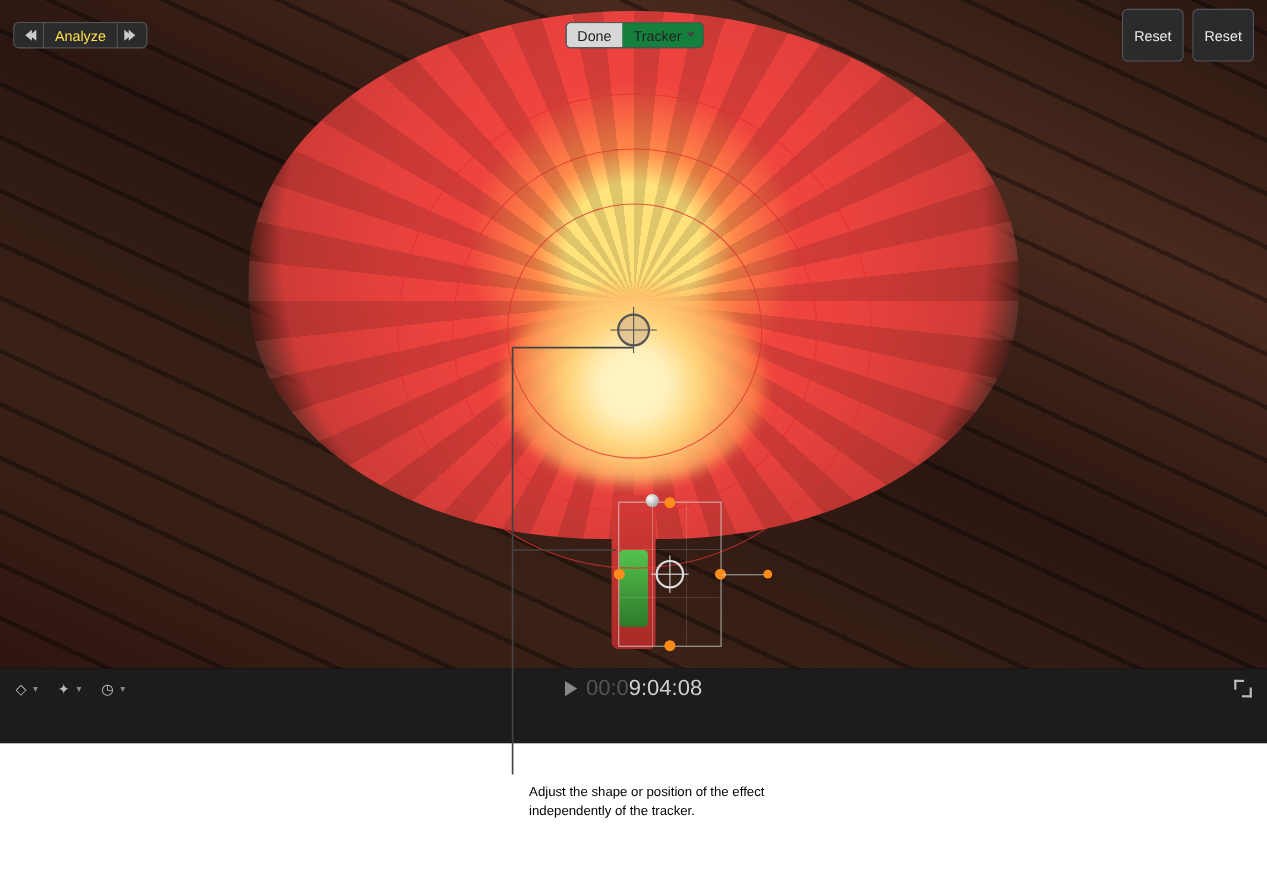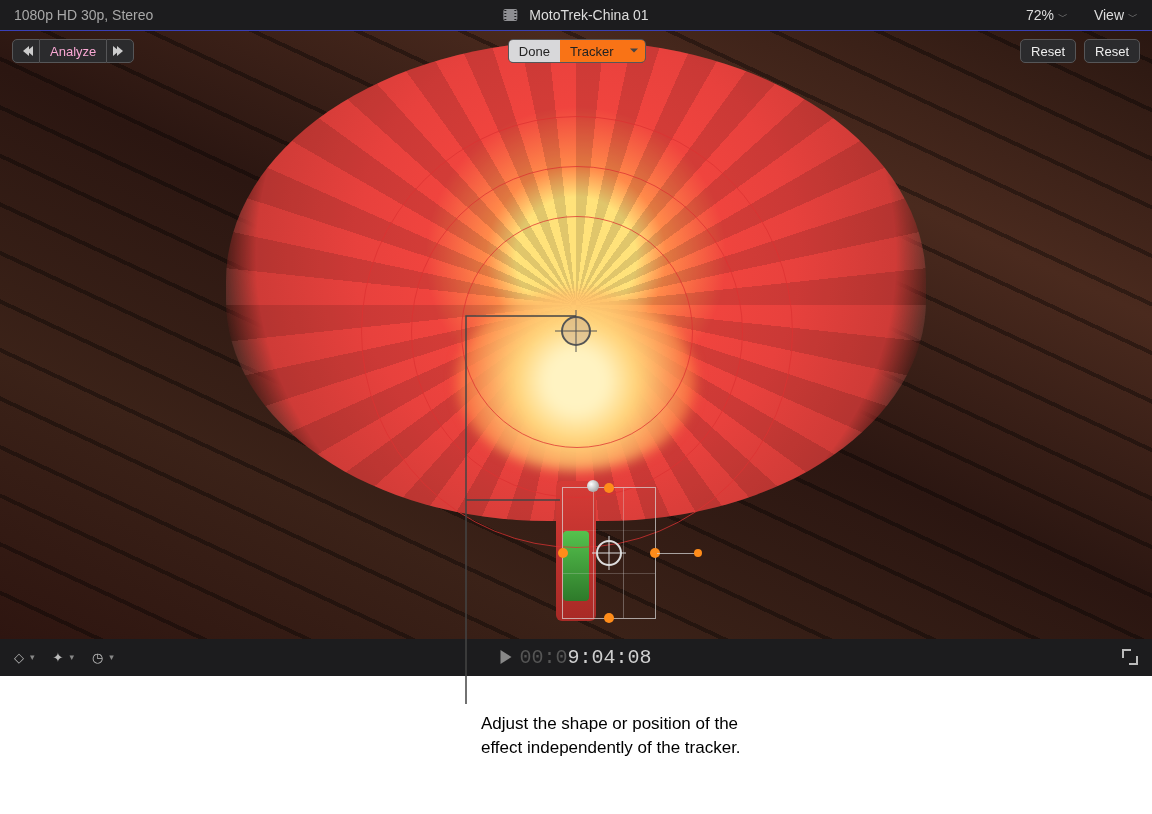--- a/index.html
+++ b/index.html
@@ -40,73 +40,59 @@
   .h-top{left:50%;top:0}.h-bot{left:50%;top:100%}.h-left{left:0;top:50%}.h-right{left:100%;top:50%}
   .ext{position:absolute;right:-42px;top:50%;width:40px;height:1px;background:rgba(220,220,220,.7)}
   .ext::after{content:"";position:absolute;right:-5px;top:-4px;width:8px;height:8px;border-radius:50%;background:#ff8c1a}
   .mini-cross{position:absolute;left:50%;top:50%;transform:translate(-50%,-50%);width:22px;height:22px;border:2px solid #ddd;border-radius:50%}
   .mini-cross::before,.mini-cross::after{content:"";position:absolute;background:#ddd}
   .mini-cross::before{left:50%;top:-6px;bottom:-6px;width:1px;transform:translateX(-50%)}
   .mini-cross::after{top:50%;left:-6px;right:-6px;height:1px;transform:translateY(-50%)}
   .small-knob{position:absolute;left:24px;top:-8px;width:12px;height:12px;border-radius:50%;background:radial-gradient(circle at 35% 35%,#fff,#888)}
   
   .overlay-row{position:absolute;left:12px;right:12px;top:8px;display:flex;justify-content:space-between;align-items:center}
-  .btn,.seg{height:22px;display:inline-flex;align-items:center;justify-content:center;padding:0 10px;border-radius:5px;border:1px solid #565658;background:#2b2b2d;color:#eee;font-size:13px}
+  .btn,.seg{height:22px;display:inline-flex;align-items:center;justify-content:center;padding:12px 10px;border-radius:5px;border:1px solid #565658;background:#2b2b2d;color:#eee;font-size:13px}
   .seg{padding:0;overflow:hidden}
   .seg span{padding:0 10px;height:100%;display:inline-flex;align-items:center}
   .seg .sel{background:#d8d8da;color:#222}
-  .seg .drop{background:#f97316;color:#222;padding-right:32px;position:relative}
+  .seg .drop{background:#15803d;color:#222;padding-right:20px;position:relative}
   .seg .drop::after{content:"";position:absolute;right:7px;top:50%;transform:translateY(-30%);border:4px solid transparent;border-top-color:#444}
   .btn-group{display:flex}
-  .btn-group .part{height:22px;display:inline-flex;align-items:center;justify-content:center;border:1px solid #565658;background:#2b2b2d;color:#f9a8d4}
+  .btn-group .part{height:22px;display:inline-flex;align-items:center;justify-content:center;border:1px solid #565658;background:#2b2b2d;color:#fde047}
   .part.icon{width:26px}
   .part.first{border-radius:5px 0 0 5px}
   .part.last{border-radius:0 5px 5px 0}
   .part.mid{border-left:0;border-right:0;padding:0 10px}
   .rw,.fw{width:0;height:0;border-top:5px solid transparent;border-bottom:5px solid transparent}
   .rw{border-right:6px solid #ccc;position:relative}
   .rw::after{content:"";position:absolute;left:4px;top:-5px;border-top:5px solid transparent;border-bottom:5px solid transparent;border-right:6px solid #ccc}
   .fw{border-left:6px solid #ccc;position:relative}
   .fw::after{content:"";position:absolute;left:-10px;top:-5px;border-top:5px solid transparent;border-bottom:5px solid transparent;border-left:6px solid #ccc}
   .right-btns{display:flex;gap:8px}
   
   .botbar{display:flex;align-items:center;justify-content:space-between;height:36px;padding:0 14px;background:#1c1c1e;position:relative}
   .tools{display:flex;gap:18px;align-items:center;color:#bbb}
   .tool{display:flex;align-items:center;gap:4px}
-  .timecode{position:absolute;left:50%;transform:translateX(-50%);display:flex;align-items:center;gap:8px;font-family:Liberation Mono, monospace;font-size:20px}
+  .timecode{position:absolute;left:50%;transform:translateX(-50%);display:flex;align-items:center;gap:8px;font-family:Liberation Sans, sans-serif;font-size:20px}
   .play{width:0;height:0;border-top:7px solid transparent;border-bottom:7px solid transparent;border-left:11px solid #888}
   .tc-dim{color:#555}
   .tc-bright{color:#cfcfcf}
   .fs-icon{width:16px;height:16px;position:relative}
   .fs-icon::before,.fs-icon::after{content:"";position:absolute;width:7px;height:7px;border:2px solid #bbb}
   .fs-icon::before{left:0;top:0;border-right:0;border-bottom:0}
   .fs-icon::after{right:0;bottom:0;border-left:0;border-top:0}
   
   svg.callout{position:absolute;left:0;top:0;width:1152px;height:814px;pointer-events:none}
-  .caption{position:absolute;left:481px;top:712px;width:290px;color:#000;font-size:17px;line-height:1.4}
+  .caption{position:absolute;left:481px;top:712px;width:290px;color:#000;font-size:12px;line-height:1.4}
   .caret{font-size:9px;color:#888;margin-left:2px}
 </style>
 </head>
 <body>
 
 <div class="viewer">
-  <div class="topbar">
-    <div class="t-left">
-      <span class="t-info">1080p HD 30p, Stereo</span>
-    </div>
-    <div class="t-center">
-      <span class="film-icon"></span>
-      <span class="title">MotoTrek-China 01</span>
-    </div>
-    <div class="t-right">
-      <span class="zoom"><span>72%</span><span class="chev">﹀</span></span>
-      <span style="width:14px"></span>
-      <span class="viewbtn"><span>View</span><span class="chev">﹀</span></span>
-    </div>
-  </div>
 
   <div class="video-area">
     <div class="wood"></div>
     <div class="flower"></div>
     <div class="glow"></div>
     <div class="stem"></div>
     <div class="tassel"></div>
 
     <div class="circles">
       <div class="ring r1"></div>

